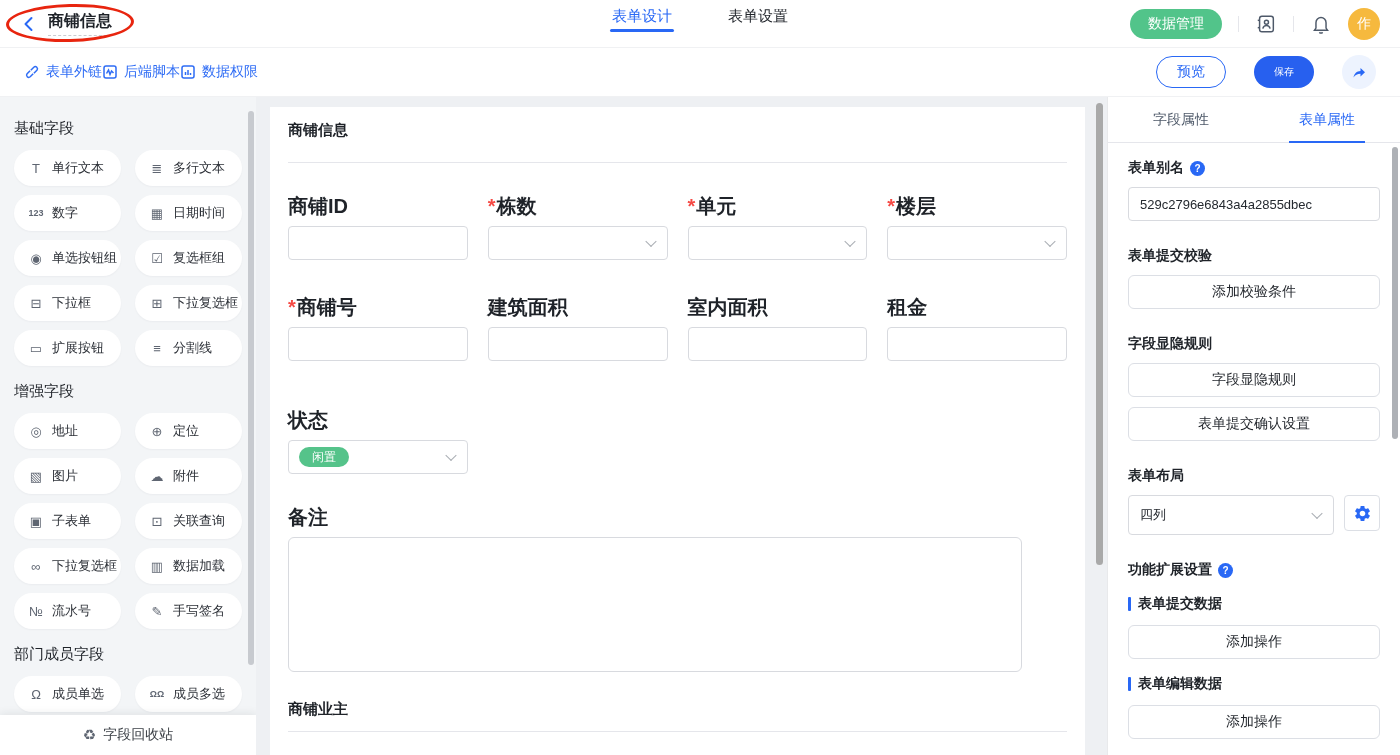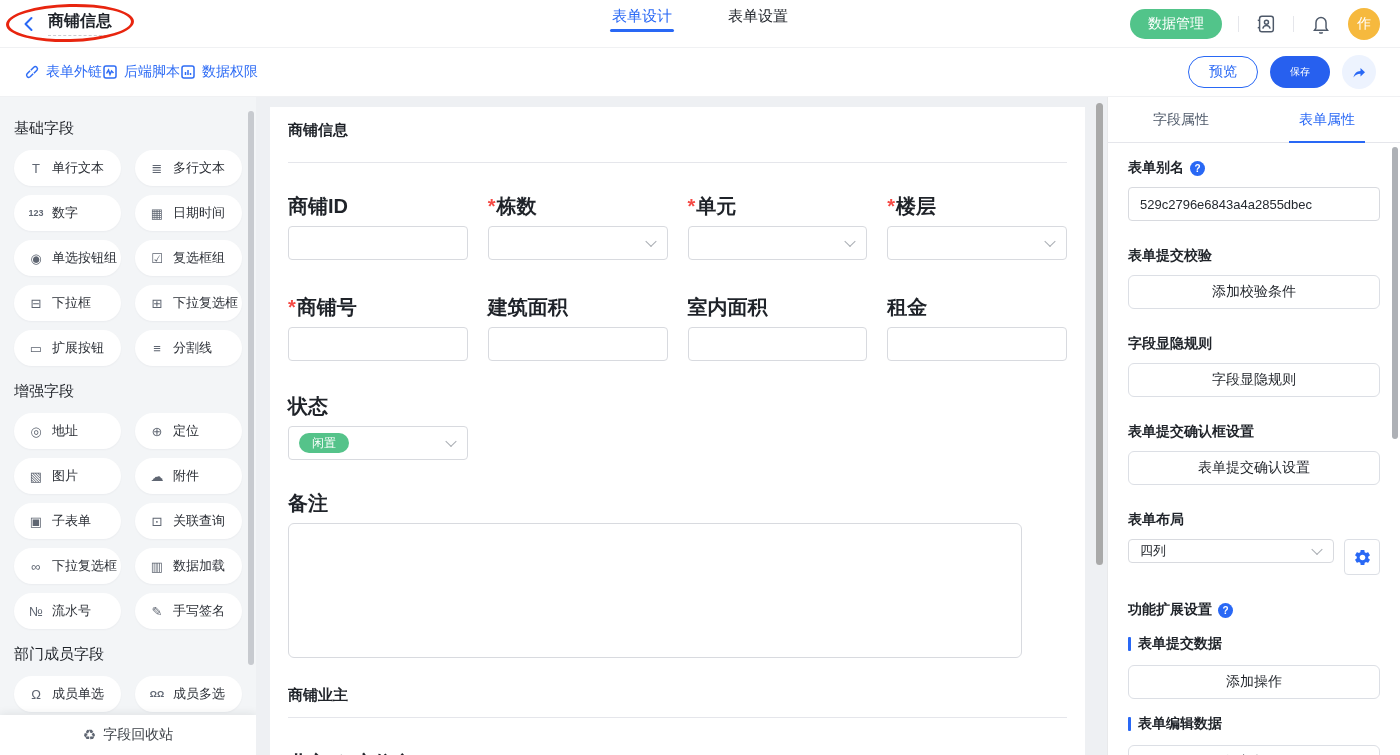--- a/index.html
+++ b/index.html
@@ -21,21 +21,21 @@
   .btn-green { background:#52c48a; color:#fff; border:none; height:30px; padding:0 18px; border-radius:16px; font-size:14px; cursor:pointer; }
   .v-div { width:1px; height:16px; background:#e5e6eb; }
   .h-icon { width:22px; height:22px; stroke:#4e5969; fill:none; stroke-width:1.6; cursor:pointer; }
   .avatar { width:32px; height:32px; border-radius:50%; background:#f6b93e; color:#fff; font-size:14px; display:flex; align-items:center; justify-content:center; cursor:pointer; }
 
   
   .toolbar { height:49px; background:#fff; border-bottom:1px solid #f0f1f3; display:flex; align-items:center; padding:0 24px; flex:0 0 49px; }
   .tb-links { display:flex; }
   .tb-link { display:flex; align-items:center; gap:6px; color:#2e6cf5; font-size:14px; cursor:pointer; }
   .tb-link svg { width:16px; height:16px; stroke:#2e6cf5; fill:none; stroke-width:1.5; }
-  .tb-right { margin-left:auto; display:flex; align-items:center; gap:12px; }
+  .tb-right { margin-left:auto; display:flex; align-items:center; gap:28px; }
   .btn-outline { height:32px; padding:0 20px; border-radius:17px; border:1px solid #2968f5; color:#2968f5; background:#fff; font-size:14px; cursor:pointer; }
   .btn-primary { height:32px; padding:0 20px; border-radius:17px; border:none; color:#fff; background:#2760ef; font-size:10px; cursor:pointer; }
   .btn-share { width:34px; height:34px; border-radius:50%; background:#edf3fe; border:none; display:flex; align-items:center; justify-content:center; cursor:pointer; }
   .btn-share svg { width:16px; height:16px; fill:#2968f5; }
 
   
   .content { flex:1; display:flex; min-height:0; }
 
   
   .sidebar { width:256px; background:#f3f5f7; position:relative; padding:14px 14px 0; overflow:hidden; flex:0 0 256px; }
@@ -71,21 +71,21 @@
   .p-tab { flex:1; display:flex; align-items:center; justify-content:center; font-size:14px; color:#4e5969; position:relative; cursor:pointer; }
   .p-tab.active { color:#2968f5; }
   .p-tab.active::after { content:""; position:absolute; bottom:-1px; left:50%; transform:translateX(-50%); width:76px; height:2px; background:#2968f5; }
   .panel-body { padding:16px 20px 0; }
   .p-label { font-size:14px; font-weight:700; display:flex; align-items:center; gap:6px; }
   .help-circle { width:15px; height:15px; border-radius:50%; background:#2968f5; color:#fff; font-size:10px; font-weight:700; display:inline-flex; align-items:center; justify-content:center; cursor:pointer; }
   .p-input { width:100%; height:34px; border:1px solid #d8dadf; border-radius:4px; font-size:13px; color:#24292f; display:flex; align-items:center; padding:12px 11px; margin-top:10px; }
   .p-btn { width:100%; height:34px; border:1px solid #dcdfe5; border-radius:6px; background:#fff; font-size:14px; color:#1f2329; margin-top:10px; cursor:pointer; }
   .mt-lg { margin-top:26px; }
   .layout-row { display:flex; gap:10px; margin-top:10px; }
-  .p-select { flex:1; height:24px; border:1px solid #d8dadf; border-radius:4px; position:relative; display:flex; align-items:center; padding:0 11px; font-size:13px; cursor:pointer; }
+  .p-select { flex:1; height:40px; border:1px solid #d8dadf; border-radius:4px; position:relative; display:flex; align-items:center; padding:0 11px; font-size:13px; cursor:pointer; }
   .gear-btn { width:36px; height:36px; border:1px solid #dcdfe5; border-radius:4px; background:#fff; display:flex; align-items:center; justify-content:center; cursor:pointer; }
   .gear-btn svg { width:19px; height:19px; fill:#2968f5; }
   .sub-label { display:flex; align-items:center; gap:7px; font-size:14px; font-weight:700; margin-top:16px; }
   .blue-bar { width:3px; height:14px; background:#2968f5; border-radius:1px; }
   .p-scrollbar { position:absolute; right:2px; top:50px; width:6px; height:292px; background:#aeb1b6; border-radius:3px; }
 </style>
 </head>
 <body>
 
 <div class="app">
@@ -335,21 +335,21 @@
             <div class="f-input"></div>
           </div>
           <div>
             <div class="f-label">
                 <span>租金</span>
               </div>
             <div class="f-input"></div>
           </div>
         </div>
 
-        <div class="field-row" style="margin-top:32px;">
+        <div class="field-row" style="margin-top:46px;">
           <div>
             <div class="f-label">
                 <span>状态</span>
               </div>
             <div class="f-select">
               <span class="tag-green">闲置</span>
               <span class="chev"></span>
             </div>
           </div>
         </div>
@@ -397,23 +397,20 @@
         <div class="p-label mt-lg">
             <span>表单提交校验</span>
           </div>
         <button class="p-btn">添加校验条件</button>
 
         <div class="p-label mt-lg">
             <span>字段显隐规则</span>
           </div>
         <button class="p-btn">字段显隐规则</button>
 
-        <div class="p-label mt-lg">
-            <span>表单提交确认框设置</span>
-          </div>
         <button class="p-btn">表单提交确认设置</button>
 
         <div class="p-label mt-lg">
             <span>表单布局</span>
           </div>
         <div class="layout-row">
           <div class="p-select">
             <span>四列</span>
             <span class="chev"></span>
           </div>

